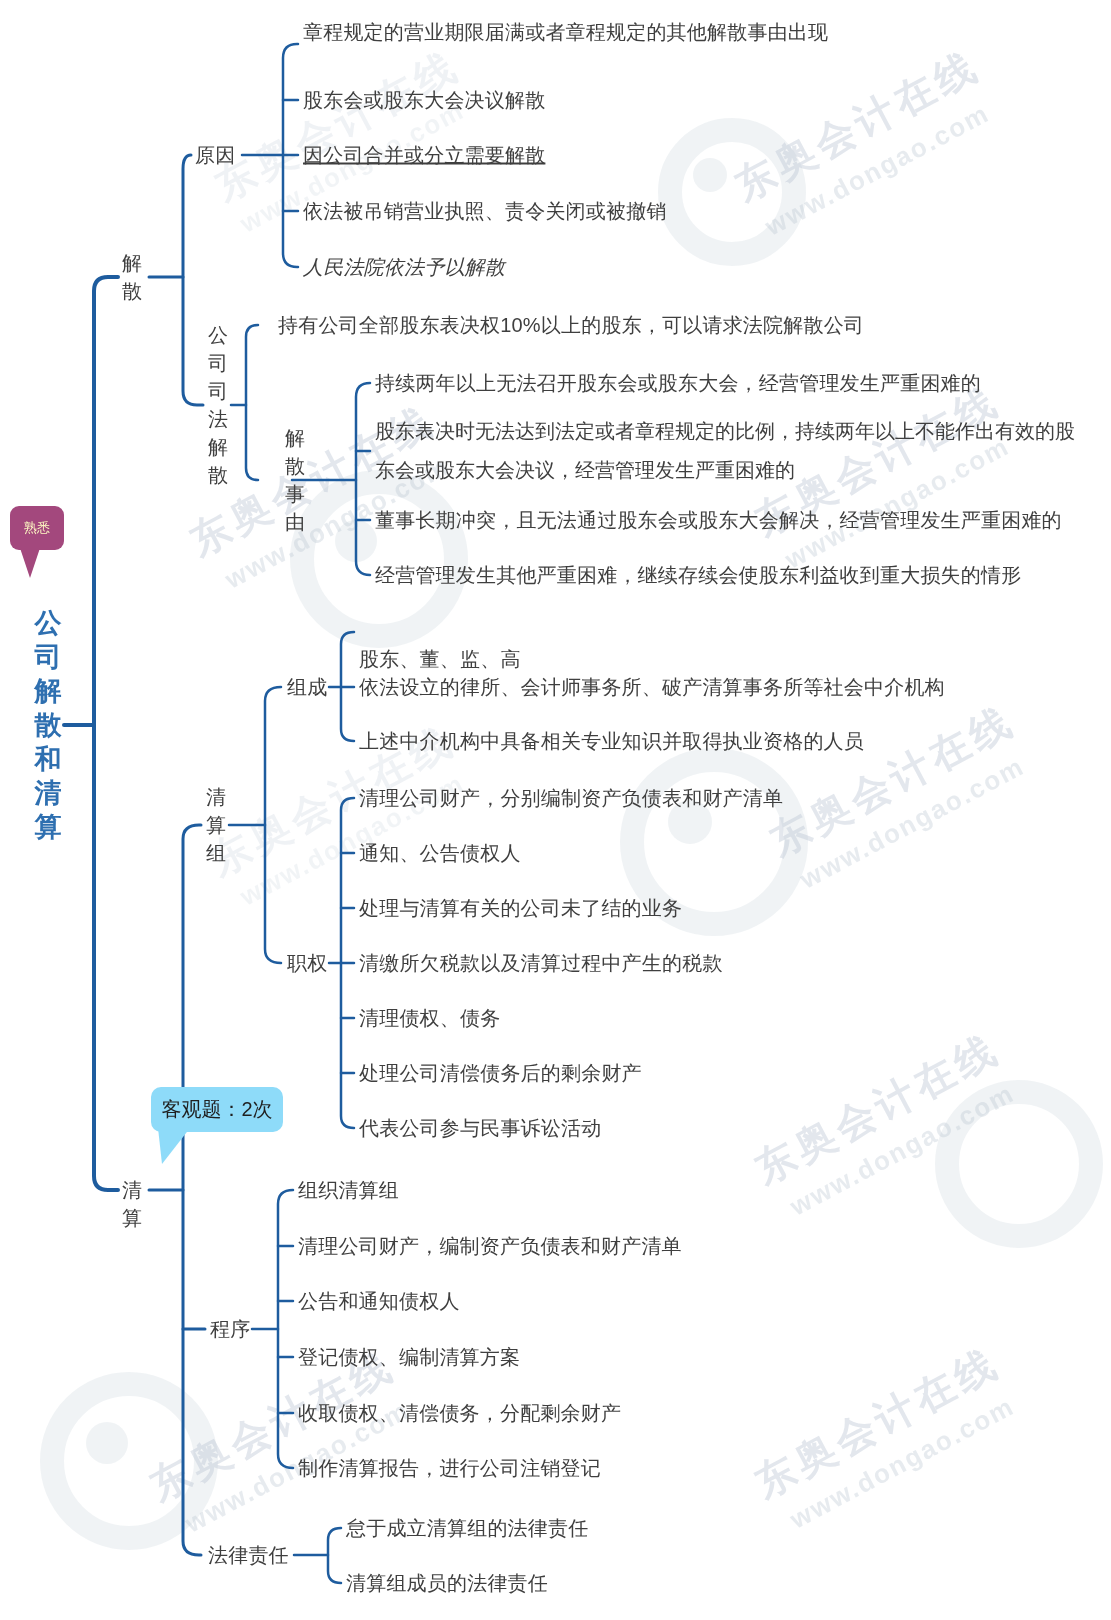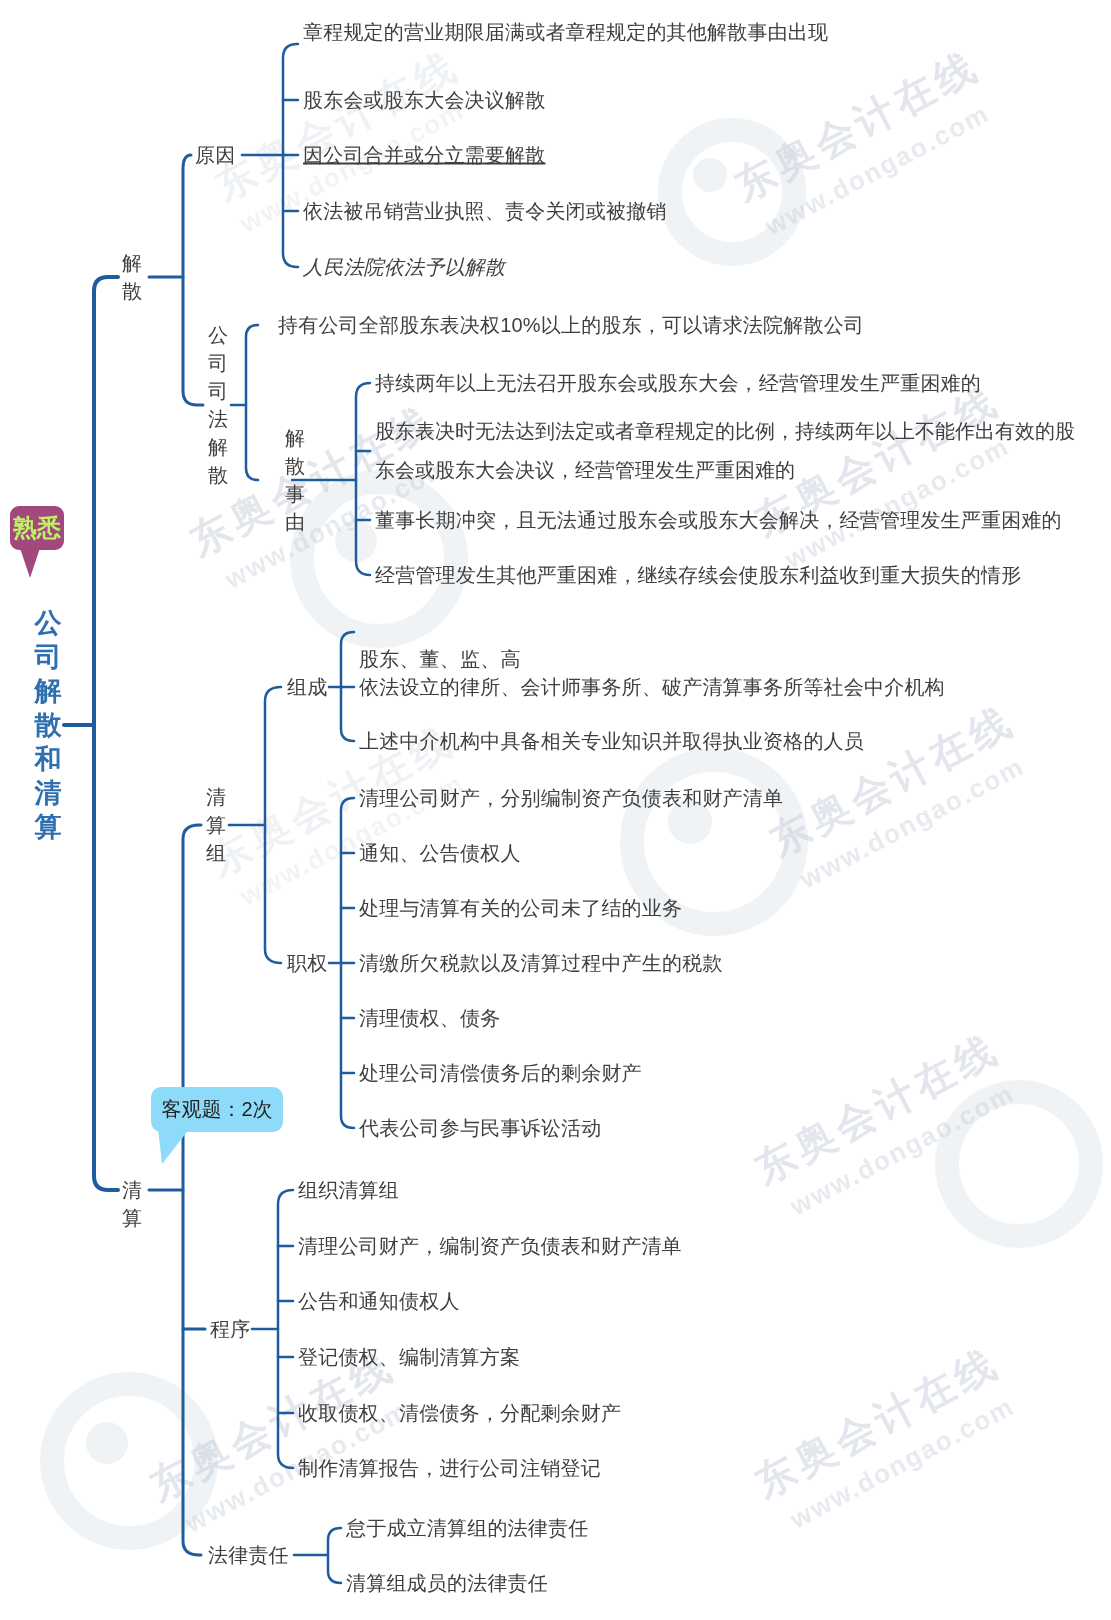--- a/index.html
+++ b/index.html
@@ -29,22 +29,22 @@
   .vlabel{
     position:absolute;transform:translateY(-50%);width:22px;font-size:20px;line-height:28px;
     color:#3f3f3f;word-break:break-all;text-align:center;z-index:2;
   }
   .root-label{
     position:absolute;left:33px;top:725px;transform:translateY(-50%);width:30px;
     font-size:27px;font-weight:bold;line-height:34px;color:#2e6fb0;
     word-break:break-all;text-align:center;z-index:2;
   }
   .tag{
-    position:absolute;left:10px;top:506px;width:54px;height:44px;background:#a3487d;color:#bef264;
-    font-size:24px;border-radius:9px;display:flex;align-items:center;justify-content:center;z-index:2;font-weight:bold;
+    position:absolute;left:10px;top:506px;width:54px;height:44px;background:#a3487d;color:#fef9c3;
+    font-size:13px;border-radius:9px;display:flex;align-items:center;justify-content:center;z-index:2;
   }
   .tag-tail{
     position:absolute;left:20px;top:548px;width:0;height:0;z-index:2;
     border-left:10px solid transparent;border-right:10px solid transparent;border-top:30px solid #a3487d;
   }
   .callout{
     position:absolute;left:151px;top:1087px;width:132px;height:45px;background:#8edbf9;color:#1f1f1f;
     font-size:20px;border-radius:10px;display:flex;align-items:center;justify-content:center;z-index:2;
   }
   .callout-tail{

